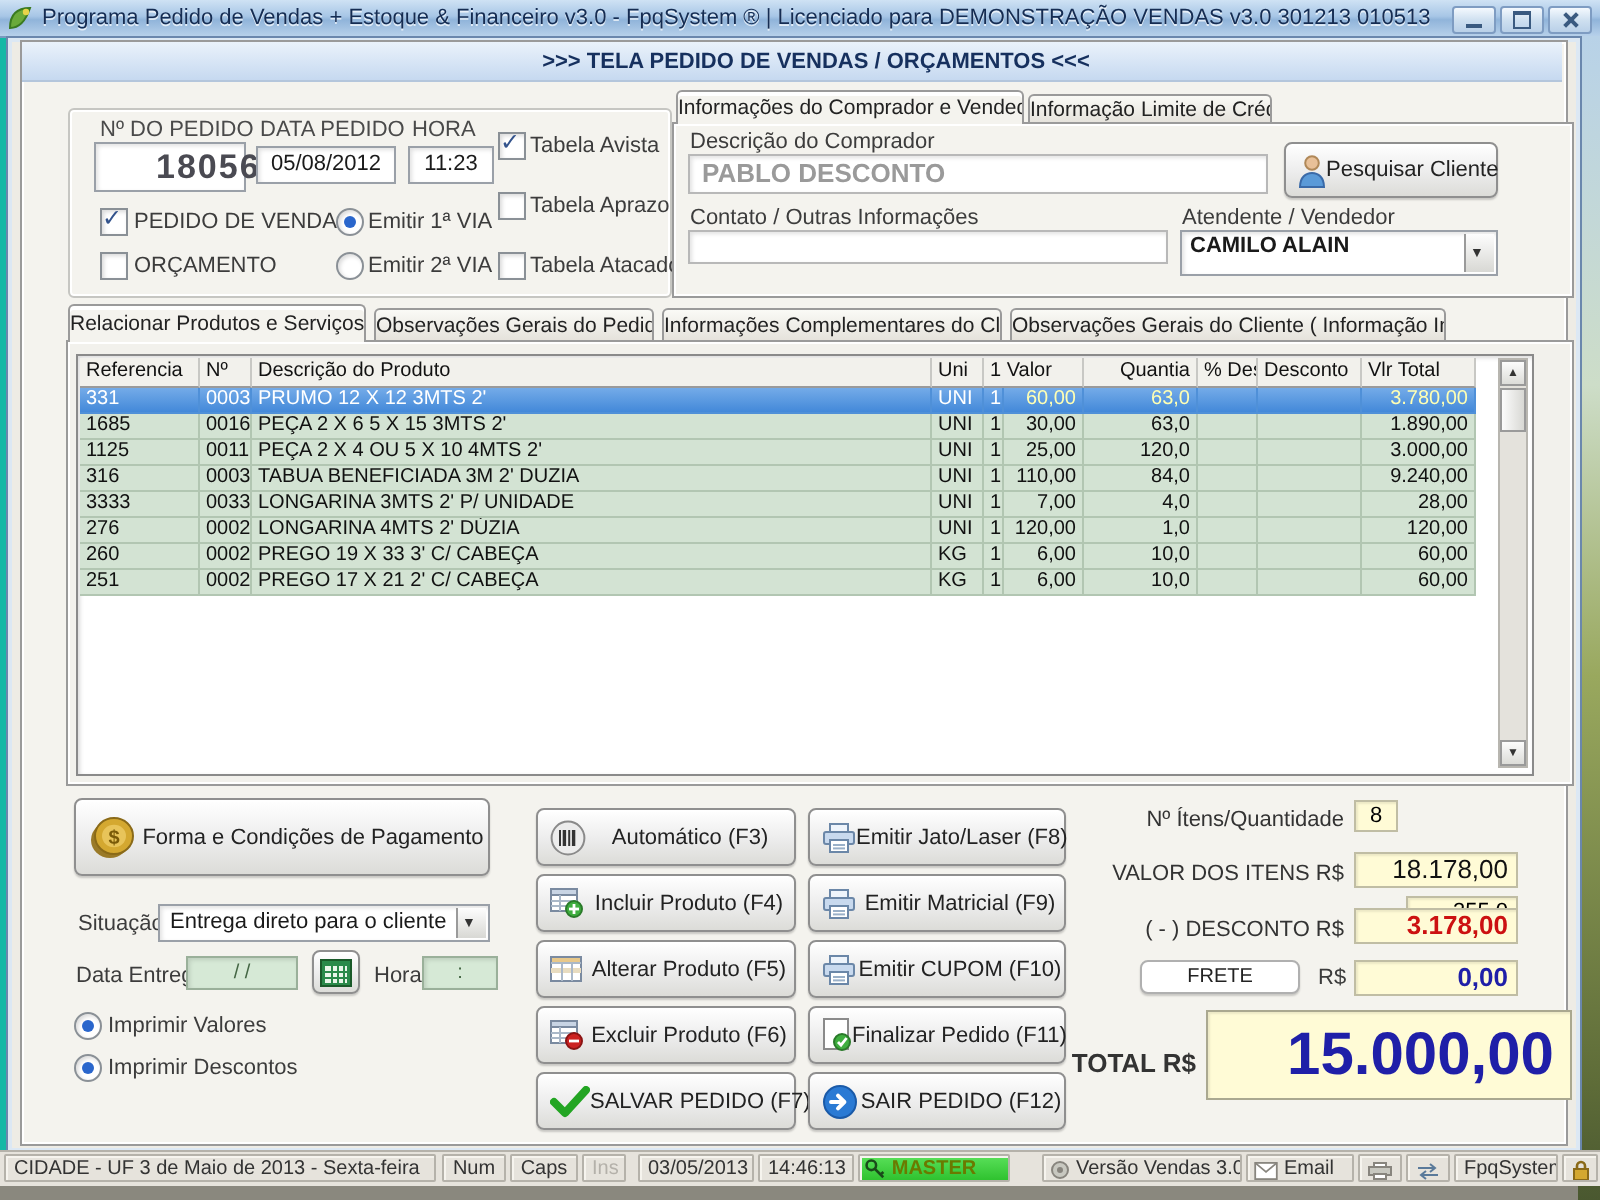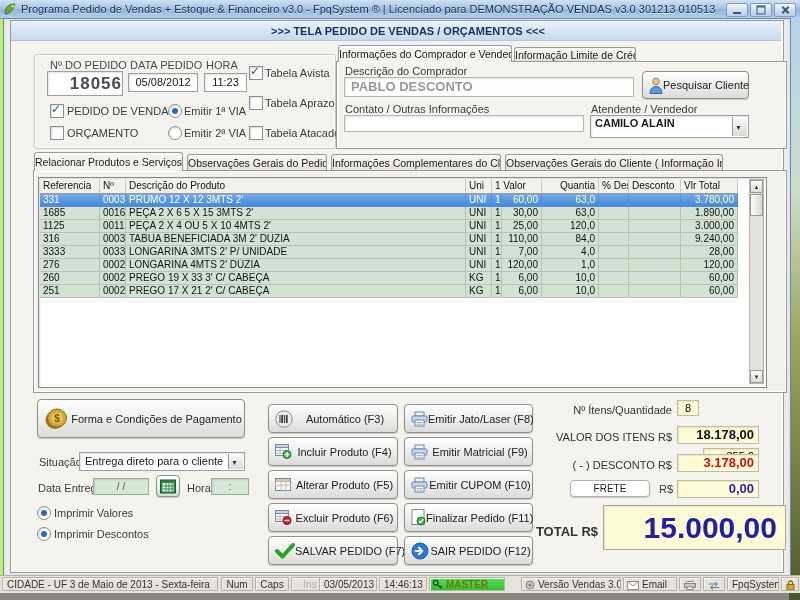--- a/index.html
+++ b/index.html
@@ -1,17 +1,17 @@
 <!DOCTYPE html>
 <html><head>
 <meta charset="utf-8">
 <style>
   html,body{margin:0;padding:0;background:#7a8a6a;}
   #screen{position:relative;width:800px;height:600px;overflow:hidden;
-    font-family:"Liberation Sans","DejaVu Sans",sans-serif;background:#bef264;}
+    font-family:"Liberation Sans","DejaVu Sans",sans-serif;background:#14b8a6;}
   .abs{position:absolute;}
   
   .titlebar{left:0;top:0;width:800px;height:18px;
     background:linear-gradient(#cfe2f4,#a7c6e6 45%,#90b4da 55%,#b6d0ea);
     border-bottom:1px solid #7a9ac0;}
   .title-text{left:21px;top:0;height:18px;line-height:18px;font-size:11px;color:#152c52;
     text-shadow:0 1px 0 rgba(255,255,255,.7);white-space:nowrap;}
   .winbtn{width:20px;height:12px;top:3px;border:1px solid #7e9cc2;border-radius:2px;
     background:linear-gradient(#f4f9fe,#cfe0f0 50%,#b9d0e8);}
   .winbtn span{position:absolute;left:50%;top:50%;transform:translate(-50%,-50%);}
@@ -114,21 +114,21 @@
 
   <div class="abs desktop-strip"></div>
   <div class="abs bottom-strip"></div>
 
   <div class="abs mainwin"></div>
   <div class="abs inner-panel"></div>
   <div class="abs inner-header">&gt;&gt;&gt;   TELA PEDIDO DE VENDAS / ORÇAMENTOS   &lt;&lt;&lt;</div>
 
   <div class="abs groupbox" style="left:34px;top:54px;width:300px;height:93px;"></div>
   <div class="abs lbl" style="left:50px;top:59px;color:#4a4a4a;">Nº DO PEDIDO</div>
-  <div class="abs field" style="left:47px;top:71px;width:76px;height:25px;text-align:right;font-size:17px;font-weight:bold;color:#4a4a52;line-height:23px;letter-spacing:1px;">18056</div>
+  <div class="abs field" style="left:47px;top:71px;width:76px;height:25px;text-align:left;font-size:17px;font-weight:bold;color:#4a4a52;line-height:23px;letter-spacing:1px;padding-left:30px;">18056</div>
   <div class="abs lbl" style="left:130px;top:59px;color:#4a4a4a;">DATA PEDIDO</div>
   <div class="abs field" style="left:128px;top:73px;width:70px;height:19px;text-align:center;line-height:17px;">05/08/2012</div>
   <div class="abs lbl" style="left:206px;top:59px;color:#4a4a4a;">HORA</div>
   <div class="abs field" style="left:204px;top:73px;width:43px;height:19px;text-align:center;line-height:17px;">11:23</div>
 
   <div class="abs cb on" style="left:50px;top:104px;"></div>
   <div class="abs lbl" style="left:67px;top:105px;">PEDIDO DE VENDA</div>
   <div class="abs cb" style="left:50px;top:126px;"></div>
   <div class="abs lbl" style="left:67px;top:127px;">ORÇAMENTO</div>
   <div class="abs radio on" style="left:168px;top:104px;"></div>
@@ -449,39 +449,39 @@
         </svg>
     </span>
     <span class="blabel">SAIR  PEDIDO  (F12)</span>
   </div>
 
   <div class="abs tot-label" style="left:500px;top:404px;width:172px;">Nº Ítens/Quantidade</div>
   <div class="abs cream" style="left:677px;top:400px;width:22px;height:16px;text-align:center;line-height:14px;">8</div>
   <div class="abs cream" style="left:703px;top:400px;width:56px;height:16px;line-height:14px;padding-right:4px;margin-top:48px;">355,0</div>
 
   <div class="abs tot-label" style="left:500px;top:431px;width:172px;">VALOR DOS ITENS R$</div>
-  <div class="abs cream" style="left:677px;top:426px;width:82px;height:18px;line-height:16px;padding-right:4px;font-size:13px;font-weight:bold;color:#111;">18.178,00</div>
+  <div class="abs cream" style="left:677px;top:426px;width:82px;height:18px;line-height:16px;padding-right:4px;font-size:13px;font-weight:normal;color:#111;">18.178,00</div>
 
   <div class="abs tot-label" style="left:500px;top:459px;width:172px;">( - ) DESCONTO R$</div>
   <div class="abs cream" style="left:677px;top:454px;width:82px;height:18px;line-height:16px;padding-right:4px;font-size:13px;font-weight:bold;color:#cc1111;">3.178,00</div>
 
   <div class="abs btn" style="left:570px;top:480px;width:80px;height:17px;justify-content:center;font-size:10px;background:#fff;border-color:#b0b0b0;">
     <span class="blabel">FRETE</span>
   </div>
   <div class="abs lbl" style="left:659px;top:483px;">R$</div>
   <div class="abs cream" style="left:677px;top:480px;width:82px;height:18px;line-height:16px;padding-right:4px;font-size:13px;font-weight:bold;color:#1f1fa8;">0,00</div>
 
   <div class="abs tot-label" style="left:500px;top:524px;width:98px;font-size:13px;font-weight:bold;">TOTAL R$</div>
   <div class="abs cream" style="left:603px;top:505px;width:183px;height:45px;line-height:43px;padding-right:8px;font-size:30px;font-weight:bold;color:#1f1fa8;border-color:#aaa890;">15.000,00</div>
 
   <div class="abs statusbar">
     <div class="seg" style="left:2px;width:216px;">CIDADE - UF  3 de Maio de 2013 - Sexta-feira</div>
     <div class="seg" style="left:221px;width:32px;text-align:center;">Num</div>
     <div class="seg" style="left:255px;width:34px;text-align:center;">Caps</div>
-    <div class="seg" style="left:291px;width:38px;text-align:center;color:#b4b1aa;">Ins</div>
+    <div class="seg" style="left:291px;width:22px;text-align:center;color:#b4b1aa;">Ins</div>
     <div class="seg" style="left:319px;width:58px;text-align:center;">03/05/2013</div>
     <div class="seg" style="left:379px;width:48px;text-align:center;">14:46:13</div>
     <div class="seg" style="left:429px;width:76px;background:linear-gradient(#5ae05a,#2fc22f);text-align:center;font-weight:bold;color:#6a7a00;">
       <span style="position:absolute;left:2px;top:1px;">
         <svg width="11" height="11" viewBox="0 0 12 12">
             <circle cx="4" cy="4" r="2.6" fill="none" stroke="#1a4a1a" stroke-width="1.4"></circle>
             <path d="M6 6 L10.5 10.5 M9 9 l1.6 -1.4" stroke="#1a4a1a" stroke-width="1.4" fill="none"></path>
           </svg>
       </span>
       <span>MASTER</span>

